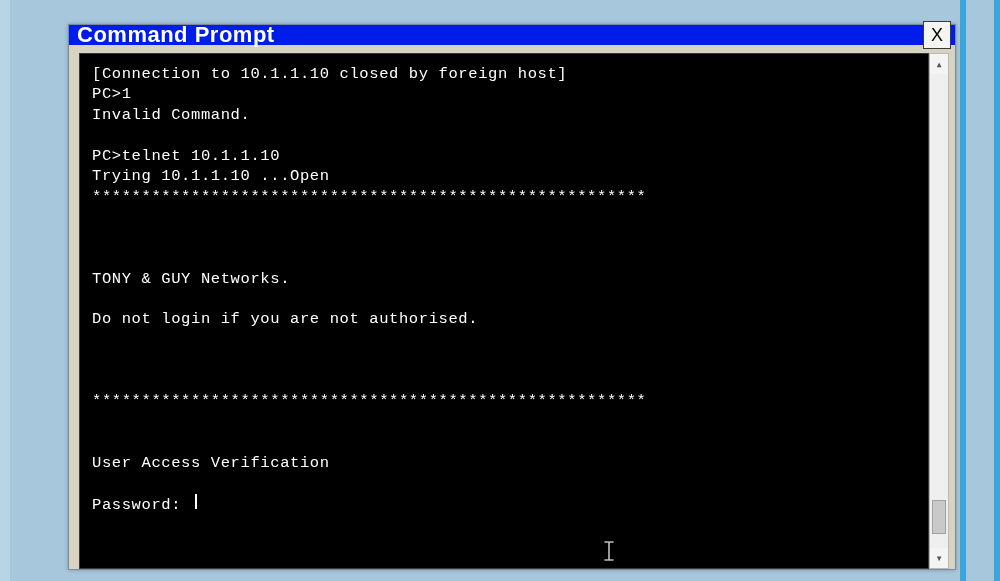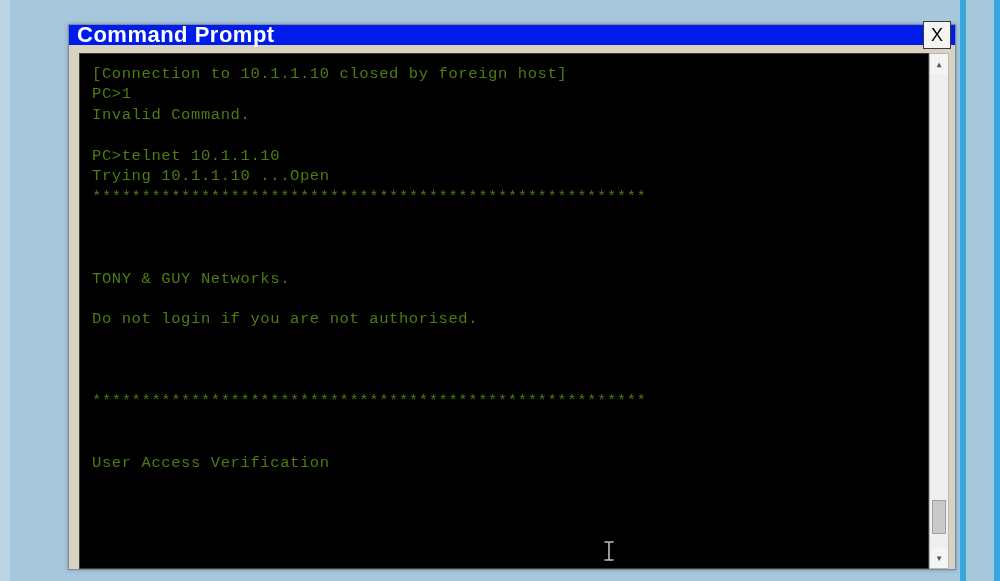--- a/index.html
+++ b/index.html
@@ -73,21 +73,21 @@
     .body-wrap {
       flex: 1;
       display: flex;
       padding: 8px 6px 0 10px;
       min-height: 0;
     }
     .terminal-outer {
       flex: 1;
       border: 1px solid #3a3a3a;
       background: #000;
-      color: #4d7c0f;
+      color: #ffffff;
       padding: 10px 12px;
       overflow: hidden;
       position: relative;
     }
     .terminal {
       font-family: "Consolas", "Courier New", monospace;
       font-size: 15.5px;
       line-height: 1.32;
       letter-spacing: 0.6px;
       white-space: pre-wrap;
@@ -185,20 +185,24 @@
 Do not login if you are not authorised.
 
 
 
 ********************************************************
 
 
 User Access Verification
 
 </div>
+        <div class="terminal prompt-line">
+          <span>Password: </span>
+          <span class="cursor"></span>
+        </div>
         <div class="text-cursor">
           <svg viewBox="0 0 14 22">
             <path d="M3 2 H6 M8 2 H11 M7 2 V20 M3 20 H6 M8 20 H11" stroke="#bfbfbf" stroke-width="1.6" fill="none" stroke-linecap="round"></path>
           </svg>
         </div>
       </div>
 
       <div class="scrollbar">
         <div class="scroll-arrow">
           <span>▴</span>

